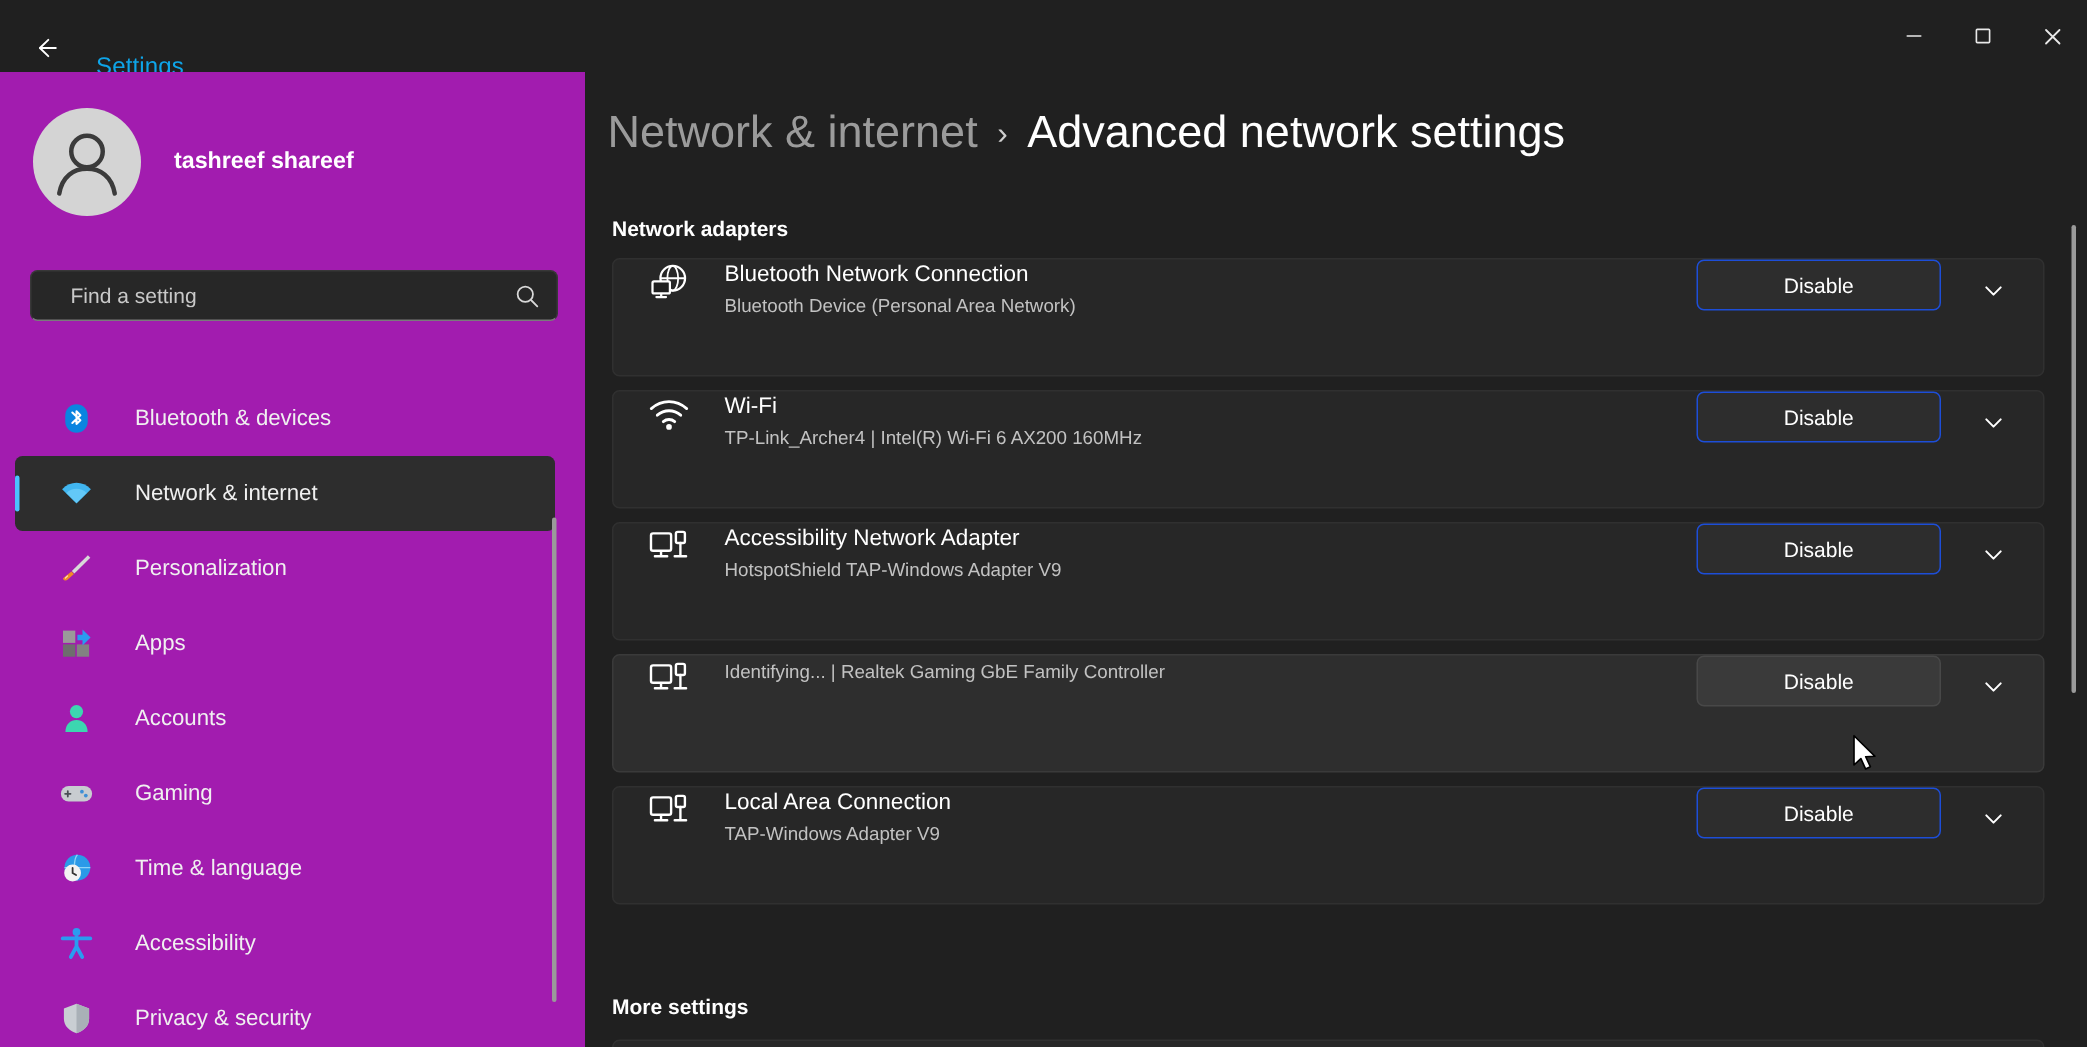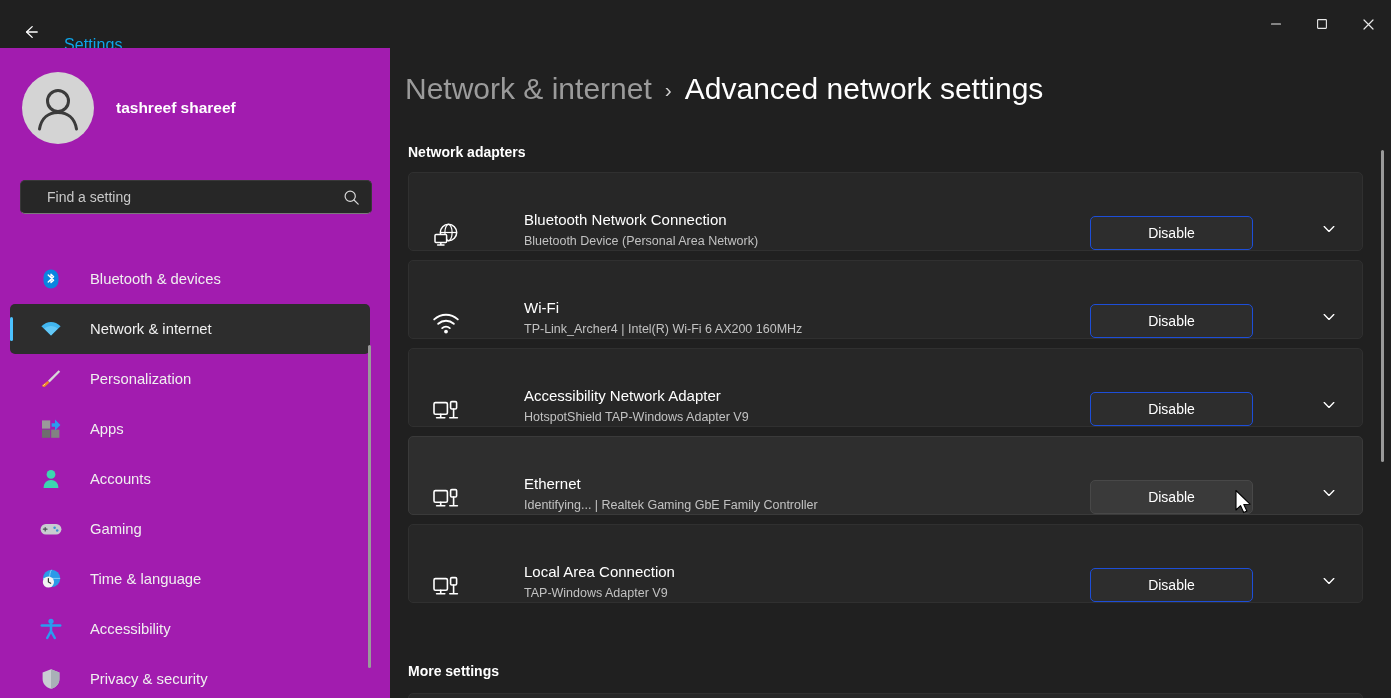--- a/index.html
+++ b/index.html
@@ -208,22 +208,21 @@
     width: 955px;
   }
   .card {
     position: relative;
     height: 79px;
     background: #272727;
     border: 1px solid #303030;
     border-radius: 5px;
     margin-bottom: 9px;
     display: flex;
-    align-items: flex-end;
-    gap: 41px;
+    align-items: flex-start;
   }
   .card.hover {
     background: #2e2e2e;
     border-color: #3a3a3a;
   }
   .card-icon {
     width: 34px;
     margin-left: 20px;
     display: flex;
     align-items: center;
@@ -543,21 +542,20 @@
       <div class="card hover">
         <span class="card-icon">
           <svg width="30" height="30" viewBox="0 0 30 30">
             <rect x="3" y="6.6" width="13.4" height="11.6" rx="1.4" fill="none" stroke="#ffffff" stroke-width="1.6"></rect>
             <path d="M9.7 18.4 V21.8 M5.6 21.8 H13.8" stroke="#ffffff" stroke-width="1.6" stroke-linecap="round"></path>
             <rect x="19.6" y="5.6" width="6" height="7.4" rx="1.2" fill="none" stroke="#ffffff" stroke-width="1.6"></rect>
             <path d="M22.6 13 V21.8 M18.8 21.8 H26.4" stroke="#ffffff" stroke-width="1.6" stroke-linecap="round"></path>
           </svg>
         </span>
         <div class="card-text">
-          <div class="card-title">Ethernet</div>
           <div class="card-sub">Identifying... | Realtek Gaming GbE Family Controller</div>
         </div>
         <button class="disable-btn">Disable</button>
         <span class="chev-btn">
           <svg width="16" height="16" viewBox="0 0 16 16">
             <path d="M3.2 5.6 L8 10.4 L12.8 5.6" fill="none" stroke="#ffffff" stroke-width="1.35" stroke-linecap="round" stroke-linejoin="round"></path>
           </svg>
         </span>
       </div>
 

